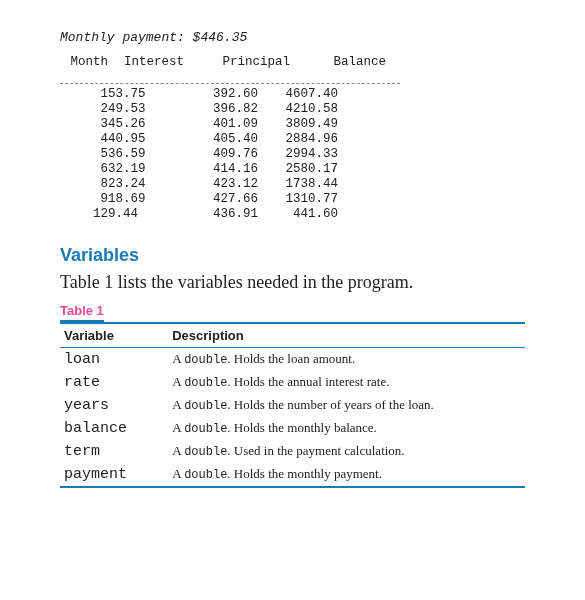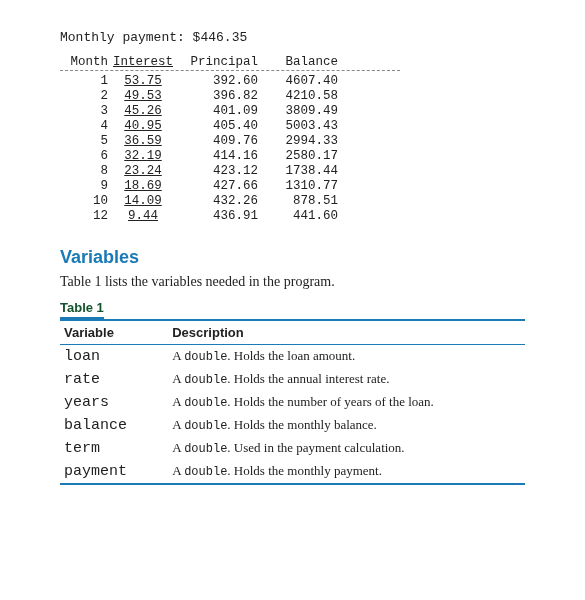--- a/index.html
+++ b/index.html
@@ -11,70 +11,71 @@
       padding: 30px 60px;
       width: 585px;
       min-height: 600px;
     }
 
     .monthly-payment {
       font-family: 'Courier New', Courier, monospace;
       font-size: 13px;
       color: #222;
       margin-bottom: 10px;
+      font-style: italic;
     }
 
     .amortization-table {
       font-family: 'Courier New', Courier, monospace;
       font-size: 12.5px;
       color: #222;
       margin-bottom: 24px;
     }
 
     .amortization-table .header-row {
       display: flex;
-      gap: 0;
-      margin-bottom: 1px;
+      gap: 16px;
+      margin-bottom: 14px;
     }
 
     .amortization-table .divider {
       border: none;
       border-top: 1px dashed #888;
       margin-bottom: 3px;
       width: 340px;
     }
 
     .amortization-table .col-month  { display: inline-block; width: 48px; text-align: right; }
-    .amortization-table .col-interest { display: inline-block; width: 70px; text-align: center; text-decoration: underline; }
+    .amortization-table .col-interest { display: inline-block; width: 70px; text-align: left; }
     .amortization-table .col-principal { display: inline-block; width: 80px; text-align: right; }
     .amortization-table .col-balance { display: inline-block; width: 80px; text-align: right; }
 
     .amortization-table .data-row {
       display: block;
       margin-bottom: 1px;
     }
 
     .section-heading {
       color: #1a7ab5;
       font-family: Arial, Helvetica, sans-serif;
       font-size: 18px;
       font-weight: bold;
       margin-bottom: 6px;
       margin-top: 10px;
     }
 
     .section-intro {
       font-family: Georgia, 'Times New Roman', serif;
-      font-size: 14px;
+      font-size: 18px;
       color: #222;
       margin-bottom: 10px;
     }
 
     .table-label {
-      color: #14532d;
+      color: #ec4899;
       font-family: Arial, Helvetica, sans-serif;
       font-size: 13px;
       font-weight: bold;
       margin-bottom: 0px;
       padding-bottom: 2px;
       border-bottom: 2px solid #1a7ab5;
       display: inline-block;
       margin-bottom: 0;
     }
 
@@ -145,26 +146,25 @@
     <span class="col-month">Month</span>
     <span class="col-interest">Interest</span>
     <span class="col-principal">Principal</span>
     <span class="col-balance">Balance</span>
   </div>
   <hr class="divider">
   <div id="amort-rows">
       <div class="data-row"><span class="col-month">1</span><span class="col-interest">53.75</span><span class="col-principal">392.60</span><span class="col-balance">4607.40</span></div>
       <div class="data-row"><span class="col-month">2</span><span class="col-interest">49.53</span><span class="col-principal">396.82</span><span class="col-balance">4210.58</span></div>
       <div class="data-row"><span class="col-month">3</span><span class="col-interest">45.26</span><span class="col-principal">401.09</span><span class="col-balance">3809.49</span></div>
-      <div class="data-row"><span class="col-month">4</span><span class="col-interest">40.95</span><span class="col-principal">405.40</span><span class="col-balance">5003.43</span></div>
+      <div class="data-row"><span class="col-month">4</span><span class="col-interest">40.95</span><span class="col-principal">405.40</span><span class="col-balance">2884.96</span></div>
       <div class="data-row"><span class="col-month">5</span><span class="col-interest">36.59</span><span class="col-principal">409.76</span><span class="col-balance">2994.33</span></div>
       <div class="data-row"><span class="col-month">6</span><span class="col-interest">32.19</span><span class="col-principal">414.16</span><span class="col-balance">2580.17</span></div>
       <div class="data-row"><span class="col-month">8</span><span class="col-interest">23.24</span><span class="col-principal">423.12</span><span class="col-balance">1738.44</span></div>
       <div class="data-row"><span class="col-month">9</span><span class="col-interest">18.69</span><span class="col-principal">427.66</span><span class="col-balance">1310.77</span></div>
-      <div class="data-row"><span class="col-month">10</span><span class="col-interest">14.09</span><span class="col-principal">432.26</span><span class="col-balance">878.51</span></div>
       <div class="data-row"><span class="col-month">12</span><span class="col-interest">9.44</span><span class="col-principal">436.91</span><span class="col-balance">441.60</span></div>
     </div>
 </div>
 
 <div class="section-heading">Variables</div>
 <div class="section-intro">Table 1 lists the variables needed in the program.</div>
 
 <div class="table-section">
   <div class="table-label">Table 1</div>
   <table class="var-table">

